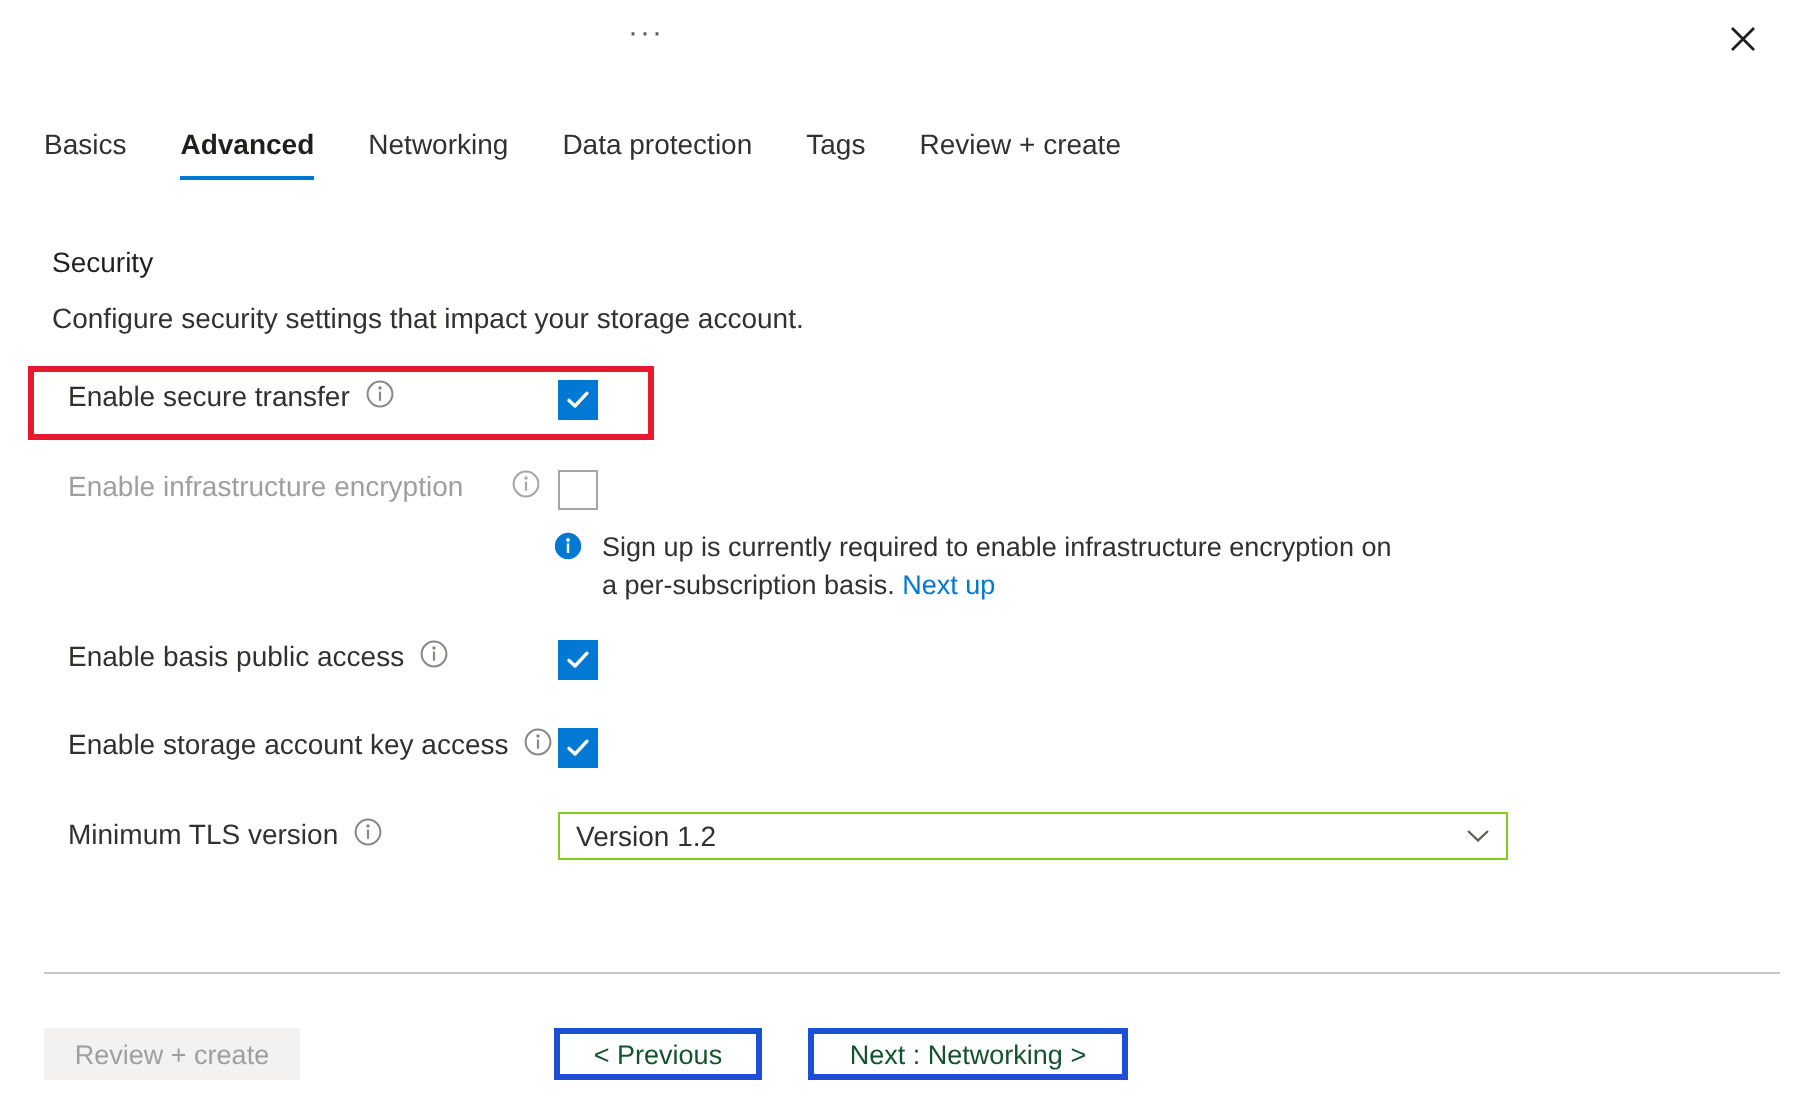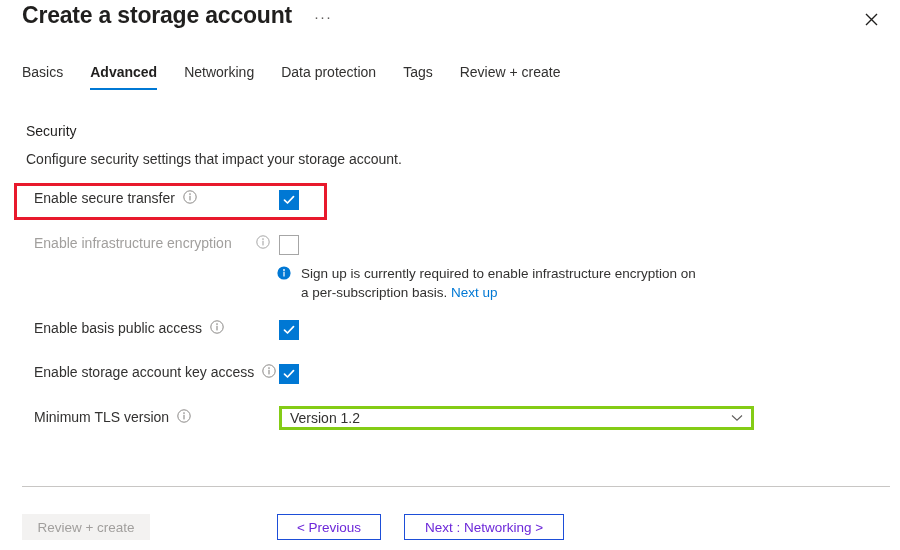--- a/index.html
+++ b/index.html
@@ -180,21 +180,21 @@
   }
 
   
   .dropdown {
     position: absolute;
     left: 279px;
     top: 406px;
     width: 475px;
     height: 24px;
     box-sizing: border-box;
-    border: 3px solid #84cc16;
+    border: 1px solid #84cc16;
     background: #ffffff;
     display: flex;
     align-items: center;
     cursor: pointer;
   }
   .dropdown-value {
     font-size: 14px;
     color: #323130;
     padding-left: 8px;
     flex: 1;
@@ -223,22 +223,22 @@
   .btn {
     position: absolute;
     height: 26px;
     box-sizing: border-box;
     font-family: "Liberation Sans", sans-serif;
     font-size: 13.5px;
     display: flex;
     align-items: center;
     justify-content: center;
     background: #ffffff;
-    border: 1px solid #1d4ed8;
-    color: #6d28d9;
+    border: 3px solid #1d4ed8;
+    color: #14532d;
     cursor: pointer;
     padding: 0 10px;
     white-space: nowrap;
   }
   .btn.disabled {
     background: #f3f2f1;
     border: 1px solid #f3f2f1;
     color: #a19f9d;
     cursor: default;
   }
@@ -255,21 +255,20 @@
     height: 37px;
     box-sizing: border-box;
     border: 3px solid #e8192c;
     pointer-events: none;
   }
 </style>
 </head>
 <body>
 
 <div class="blade-header">
-  <div class="page-title">Create a storage account</div>
   <div class="title-ellipsis">···</div>
   <button class="close-button">
     <span>
       <svg width="13" height="13" viewBox="0 0 13 13">
         <path d="M1 1 L12 12 M12 1 L1 12" stroke="#201f1e" stroke-width="1.4" fill="none"></path>
       </svg>
     </span>
   </button>
 </div>
 

